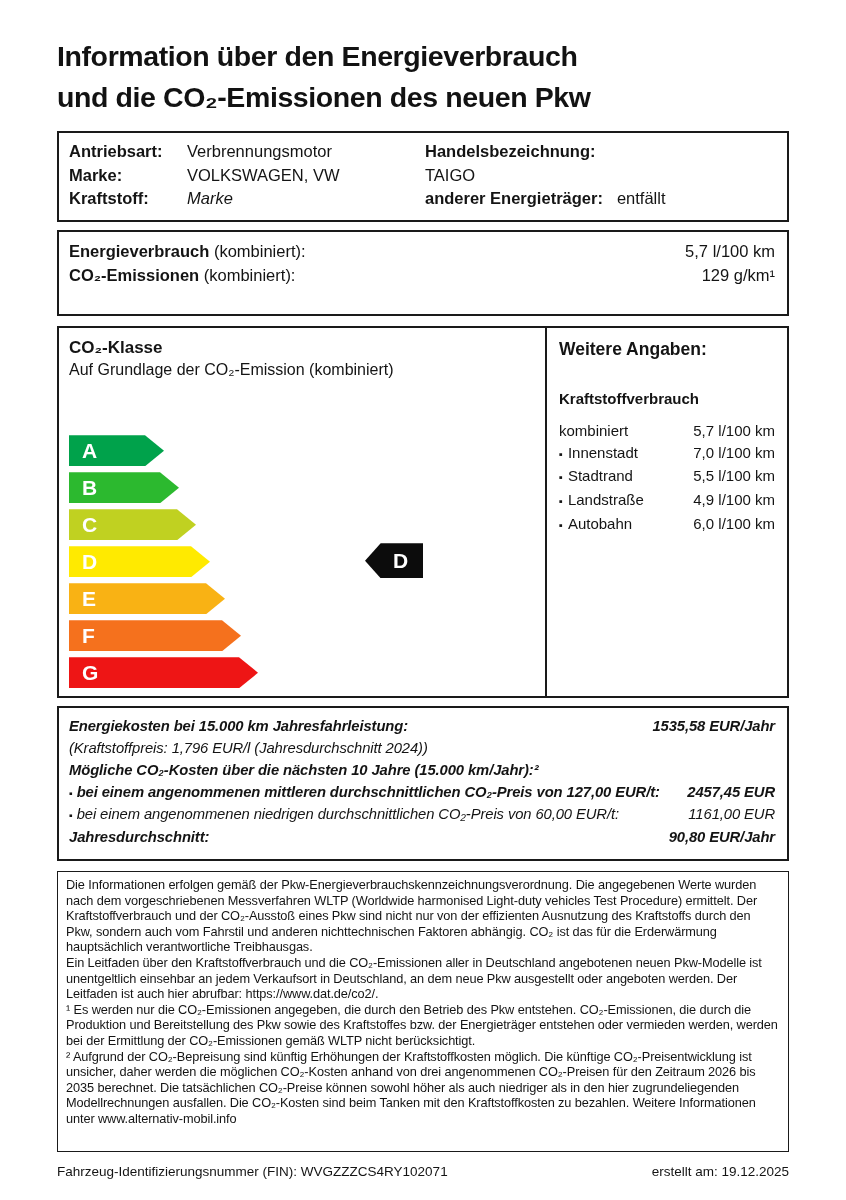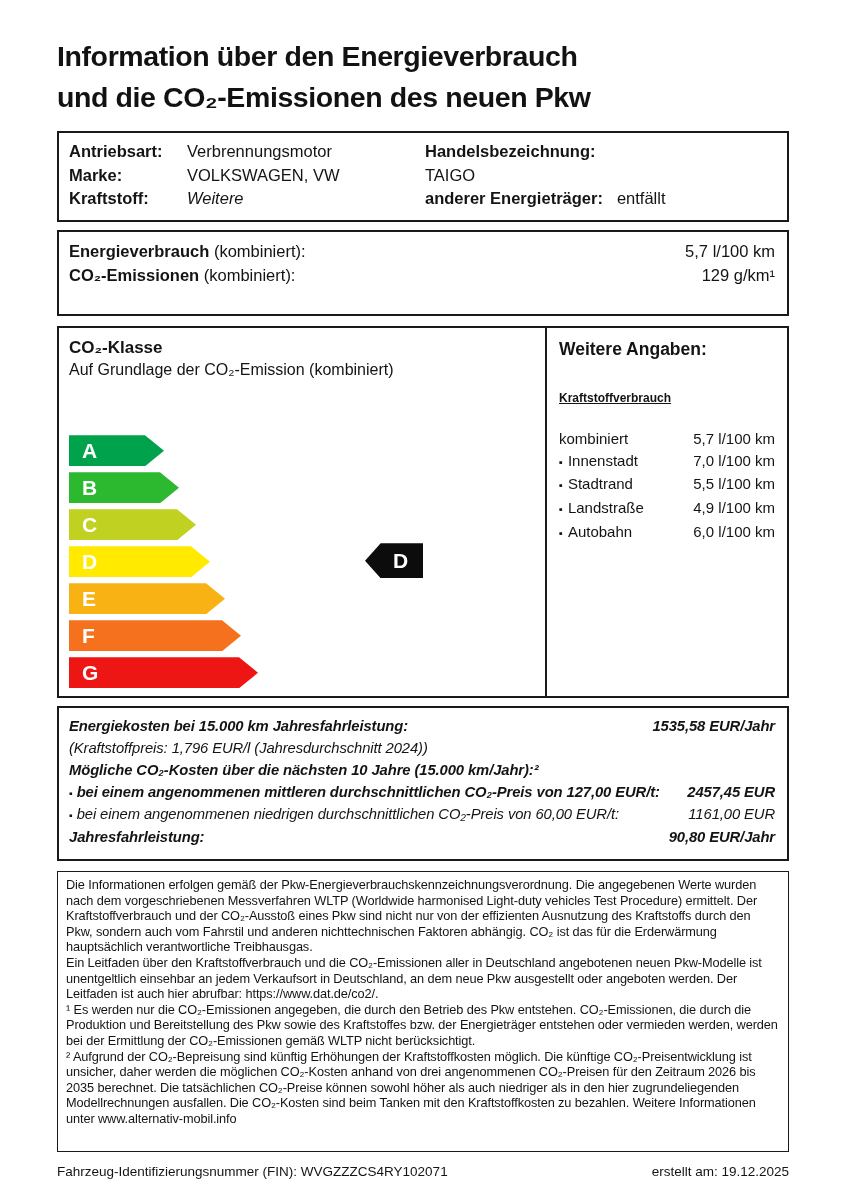--- a/index.html
+++ b/index.html
@@ -44,21 +44,21 @@
   .w-a{width:95px;} .w-b{width:110px;} .w-c{width:127px;} .w-d{width:141px;}
   .w-e{width:156px;} .w-f{width:172px;} .w-g{width:189px;}
   .pointer {
     position:absolute; left:296px; top:108px; width:58px; height:35px; background:#0c0c0c;
     clip-path:polygon(0 50%, 27% 0, 100% 0, 100% 100%, 27% 100%);
     display:flex; align-items:center; justify-content:center; padding-left:13px;
     color:#ffffff; font-size:21px; font-weight:700;
   }
   .class-right { flex:0 0 242px; border-left:2px solid #1a1a1a; padding:10px 12px 0 12px; }
   .wa-h { font-size:17.5px; font-weight:700; line-height:22px; }
-  .fuel-h { margin-top:28px; font-size:12px; font-weight:700; line-height:21px; margin-bottom:19px;text-decoration:underline; }
+  .fuel-h { margin-top:28px; font-size:15px; font-weight:700; line-height:21px; margin-bottom:11px; }
   .frow { display:flex; justify-content:space-between; font-size:15px; line-height:21.6px; }
   .frow.bold { font-weight:400; }
   .bullet { font-size:11px; margin-right:5px; }
   .fname { display:flex; align-items:baseline; }
 
   
   .box-costs { margin-top:8px; padding:8px 12px 10px 10px; font-size:14.8px; line-height:21.8px; letter-spacing:-0.1px; }
   .korow { display:flex; justify-content:space-between;font-style:italic; }
   .korow .lab { flex:1 1 auto; }
   .korow .val { flex:0 0 auto; margin-left:8px; white-space:nowrap; text-align:right; }
@@ -88,21 +88,21 @@
         <div class="vrow">
           <span class="vlabel">Antriebsart:</span>
           <span>Verbrennungsmotor</span>
         </div>
         <div class="vrow">
           <span class="vlabel">Marke:</span>
           <span>VOLKSWAGEN, VW</span>
         </div>
         <div class="vrow">
           <span class="vlabel">Kraftstoff:</span>
-          <span class="italic">Weitere</span>
+          <span class="italic">Marke</span>
         </div>
       </div>
       <div class="vright">
         <div class="vrow">
           <span class="vlabel2">Handelsbezeichnung:</span>
         </div>
         <div class="vrow">
           <span>TAIGO</span>
         </div>
         <div class="vrow">
@@ -189,21 +189,21 @@
       </div>
       <div class="korow bold">
         <span class="lab"><span class="kbullet">▪</span><span>bei einem angenommenen mittleren durchschnittlichen CO₂-Preis von 127,00 EUR/t:</span></span>
         <span class="val">2457,45 EUR</span>
       </div>
       <div class="korow">
         <span class="lab"><span class="kbullet">▪</span><span>bei einem angenommenen niedrigen durchschnittlichen CO₂-Preis von 60,00 EUR/t:</span></span>
         <span class="val">1161,00 EUR</span>
       </div>
       <div class="korow bold">
-        <span class="lab">Jahresfahrleistung:</span>
+        <span class="lab">Jahresdurchschnitt:</span>
         <span class="val">90,80 EUR/Jahr</span>
       </div>
     </div>
 
     <div class="box box-fine">
       <p>Die Informationen erfolgen gemäß der Pkw-Energieverbrauchskennzeichnungsverordnung. Die angegebenen Werte wurden nach dem vorgeschriebenen Messverfahren WLTP (Worldwide harmonised Light-duty vehicles Test Procedure) ermittelt. Der Kraftstoffverbrauch und der CO₂-Ausstoß eines Pkw sind nicht nur von der effizienten Ausnutzung des Kraftstoffs durch den Pkw, sondern auch vom Fahrstil und anderen nichttechnischen Faktoren abhängig. CO₂ ist das für die Erderwärmung hauptsächlich verantwortliche Treibhausgas.</p>
       <p>Ein Leitfaden über den Kraftstoffverbrauch und die CO₂-Emissionen aller in Deutschland angebotenen neuen Pkw-Modelle ist unentgeltlich einsehbar an jedem Verkaufsort in Deutschland, an dem neue Pkw ausgestellt oder angeboten werden. Der Leitfaden ist auch hier abrufbar: https://www.dat.de/co2/.</p>
       <p>¹ Es werden nur die CO₂-Emissionen angegeben, die durch den Betrieb des Pkw entstehen. CO₂-Emissionen, die durch die Produktion und Bereitstellung des Pkw sowie des Kraftstoffes bzw. der Energieträger entstehen oder vermieden werden, werden bei der Ermittlung der CO₂-Emissionen gemäß WLTP nicht berücksichtigt.</p>
       <p>² Aufgrund der CO₂-Bepreisung sind künftig Erhöhungen der Kraftstoffkosten möglich. Die künftige CO₂-Preisentwicklung ist unsicher, daher werden die möglichen CO₂-Kosten anhand von drei angenommenen CO₂-Preisen für den Zeitraum 2026 bis 2035 berechnet. Die tatsächlichen CO₂-Preise können sowohl höher als auch niedriger als in den hier zugrundeliegenden Modellrechnungen ausfallen. Die CO₂-Kosten sind beim Tanken mit den Kraftstoffkosten zu bezahlen. Weitere Informationen unter www.alternativ-mobil.info</p>
     </div>

